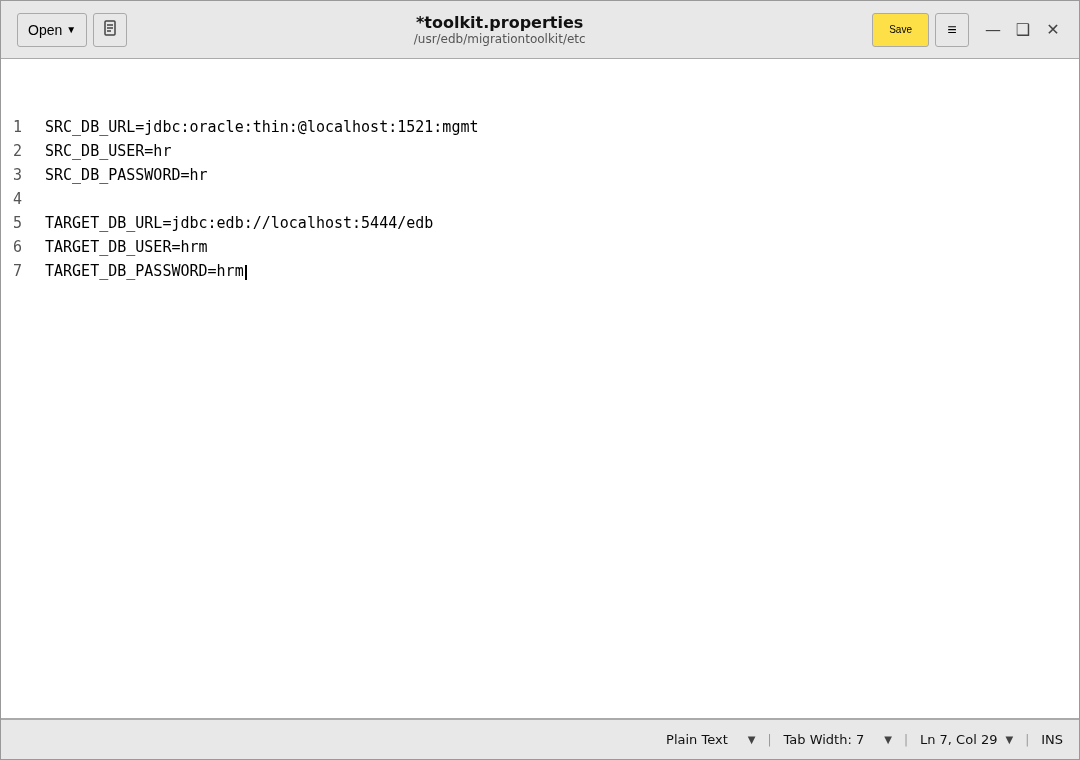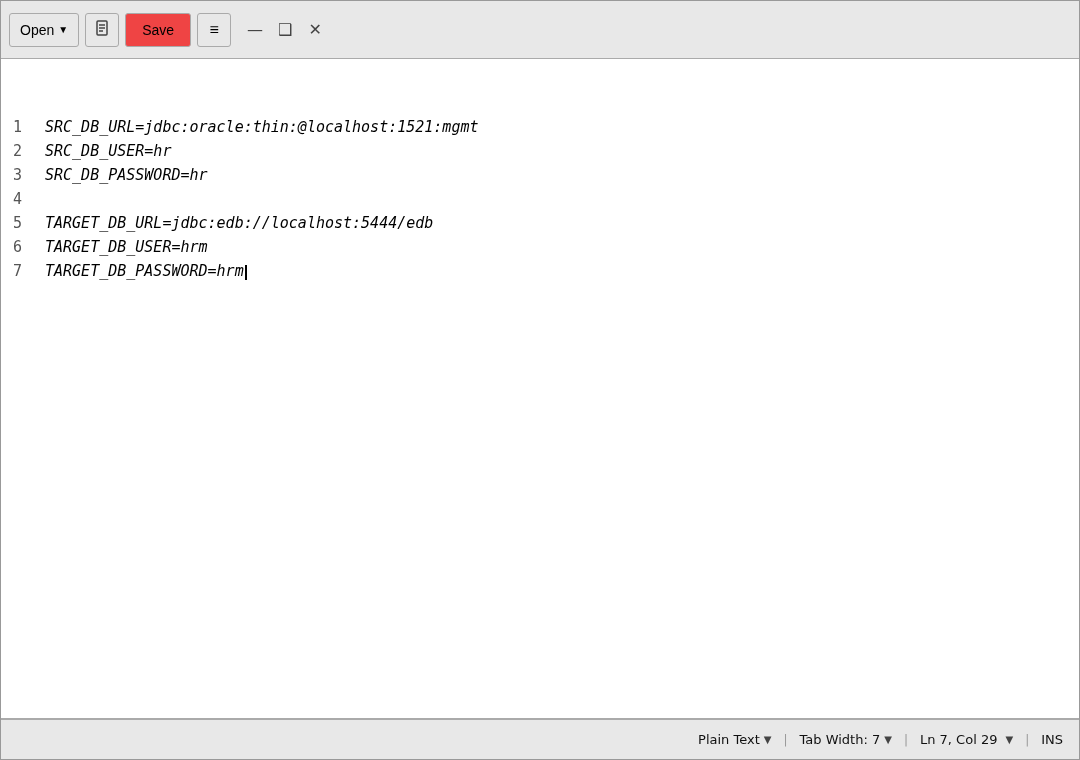--- a/index.html
+++ b/index.html
@@ -18,21 +18,21 @@
       border: 1px solid #999;
       overflow: hidden;
     }
 
     
     .titlebar {
       display: flex;
       align-items: center;
       background: #e8e8e8;
       border-bottom: 1px solid #aaa;
-      padding: 6px 8px;
+      padding: 6px 16px;
       min-height: 58px;
       gap: 6px;
     }
 
     .titlebar-left {
       display: flex;
       align-items: center;
       gap: 6px;
     }
 
@@ -85,25 +85,25 @@
       color: #555;
     }
 
     .titlebar-right {
       display: flex;
       align-items: center;
       gap: 6px;
     }
 
     .btn-save {
-      background: #ef4444;
+      background: #fde047;
       border: 1px solid #aaa;
       border-radius: 3px;
       padding: 5px 16px;
-      font-size: 14px;
+      font-size: 10px;
       cursor: pointer;
       height: 34px;
     }
 
     .btn-menu {
       display: flex;
       align-items: center;
       justify-content: center;
       background: #e8e8e8;
       border: 1px solid #aaa;
@@ -156,21 +156,20 @@
     .line-number {
       display: inline-block;
       min-width: 22px;
       color: #555;
       user-select: none;
       margin-right: 10px;
     }
 
     .line-content {
       color: #000;
-      font-style: italic;
     }
 
     .cursor {
       display: inline-block;
       width: 2px;
       height: 1em;
       background: #000;
       animation: blink 1s step-end infinite;
       vertical-align: text-bottom;
       margin-left: 1px;
@@ -192,21 +191,21 @@
       gap: 8px;
     }
 
     .statusbar-spacer {
       flex: 1;
     }
 
     .status-item {
       display: flex;
       align-items: center;
-      gap: 4px;
+      gap: 20px;
       font-size: 13px;
       color: #111;
     }
 
     .status-sep {
       color: #999;
       font-size: 12px;
       margin: 0 4px;
     }
 
@@ -229,20 +228,24 @@
         <svg width="18" height="18" viewBox="0 0 18 18" fill="none" xmlns="http://www.w3.org/2000/svg">
           <rect x="4" y="2" width="10" height="14" rx="1" stroke="#444" stroke-width="1.5" fill="none"></rect>
           <line x1="6" y1="6" x2="12" y2="6" stroke="#444" stroke-width="1.5"></line>
           <line x1="6" y1="9" x2="12" y2="9" stroke="#444" stroke-width="1.5"></line>
           <line x1="6" y1="12" x2="10" y2="12" stroke="#444" stroke-width="1.5"></line>
         </svg>
       </span>
     </button>
   </div>
 
+  <div class="titlebar-center">
+    <span class="title-main">*toolkit.properties</span>
+    <span class="title-sub">/usr/edb/migrationtoolkit/etc</span>
+  </div>
 
   <div class="titlebar-right">
     <button class="btn-save">
       <span>Save</span>
     </button>
     <button class="btn-menu">
       <span>≡</span>
     </button>
     <div class="window-controls">
       <span class="wc-btn">—</span>

